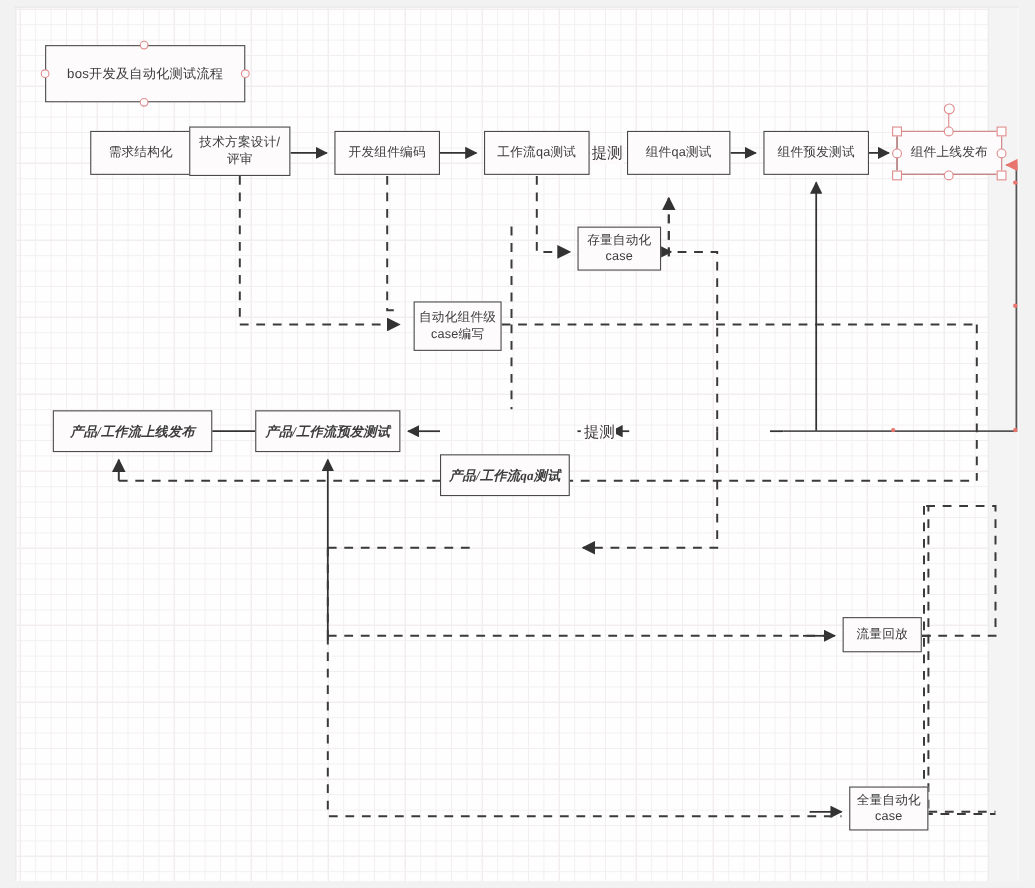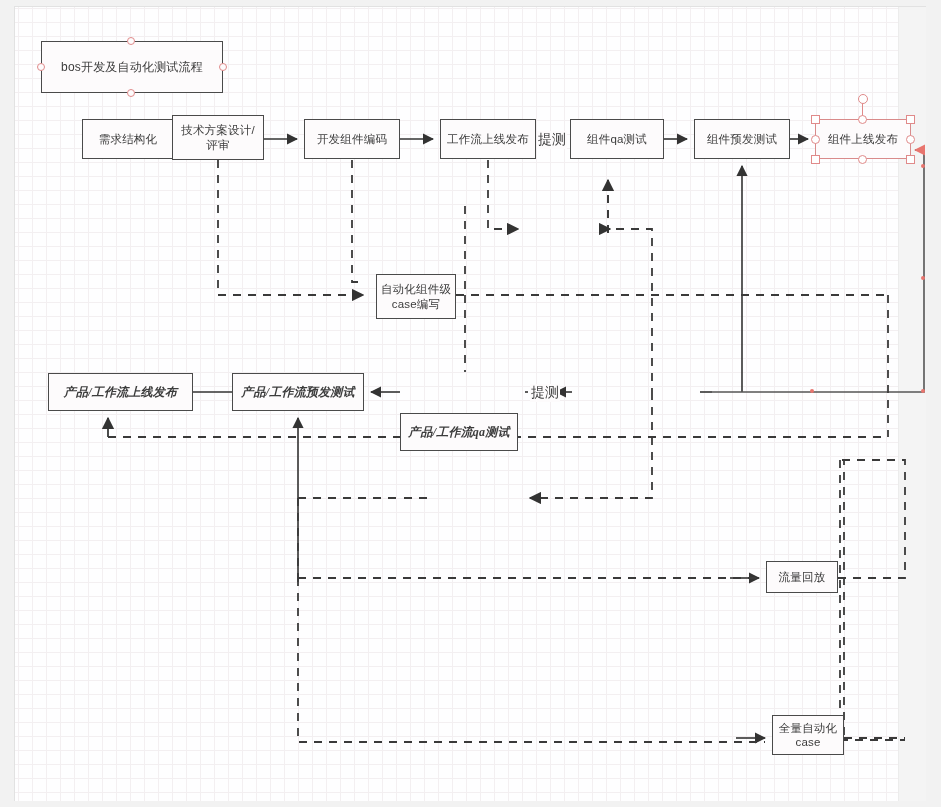--- a/index.html
+++ b/index.html
@@ -202,21 +202,21 @@
   <div class="node" style="left:62px; top:119px; width:92px; height:40px;margin-left:20px;">
     <span>需求结构化</span>
   </div>
   <div class="node" style="left:172px; top:115px; width:92px; height:45px;">
     <span>技术方案设计/评审</span>
   </div>
   <div class="node" style="left:304px; top:119px; width:96px; height:40px;">
     <span>开发组件编码</span>
   </div>
   <div class="node" style="left:440px; top:119px; width:96px; height:40px;">
-    <span>工作流上线发布</span>
+    <span>工作流qa测试</span>
   </div>
   <div class="node" style="left:570px; top:119px; width:94px; height:40px;text-align:center;">
     <span>组件qa测试</span>
   </div>
   <div class="node" style="left:694px; top:119px; width:96px; height:40px;">
     <span>组件预发测试</span>
   </div>
 
   <div class="node" style="left:815px; top:119px; width:96px; height:40px; border-color:#4a4a4a;">
     <span>组件上线发布</span>
@@ -231,20 +231,23 @@
   <div class="sel-handle ci" style="left:906px; top:135px;"></div>
   <div class="sel-handle sq" style="left:811px; top:155px;"></div>
   <div class="sel-handle ci" style="left:858px; top:155px;"></div>
   <div class="sel-handle sq" style="left:906px; top:155px;"></div>
 
   <div class="way-dot" style="left:921px; top:164px;"></div>
   <div class="way-dot" style="left:921px; top:276px;"></div>
   <div class="way-dot" style="left:921px; top:389px;"></div>
   <div class="way-dot" style="left:810px; top:389px;"></div>
 
+  <div class="node" style="left:525px; top:206px; width:76px; height:40px;">
+    <span>存量自动化case</span>
+  </div>
   <div class="node" style="left:376px; top:274px; width:80px; height:45px;">
     <span>自动化组件级case编写</span>
   </div>
 
   <div class="node italic-serif" style="left:48px; top:373px; width:145px; height:38px;">
     <span>产品/工作流上线发布</span>
   </div>
   <div class="node italic-serif" style="left:232px; top:373px; width:132px; height:38px;">
     <span>产品/工作流预发测试</span>
   </div>

